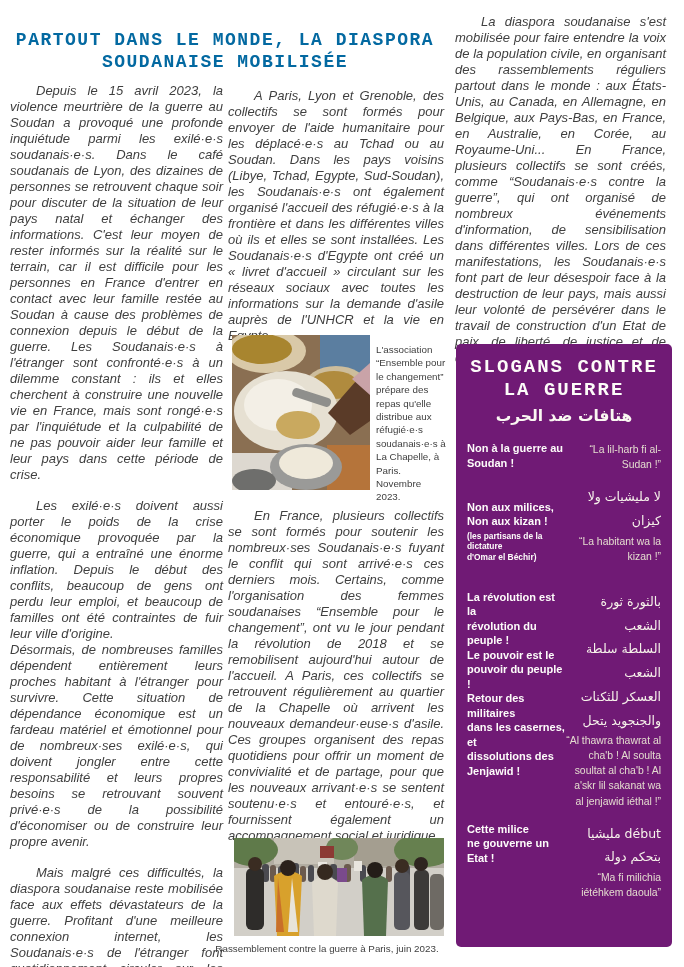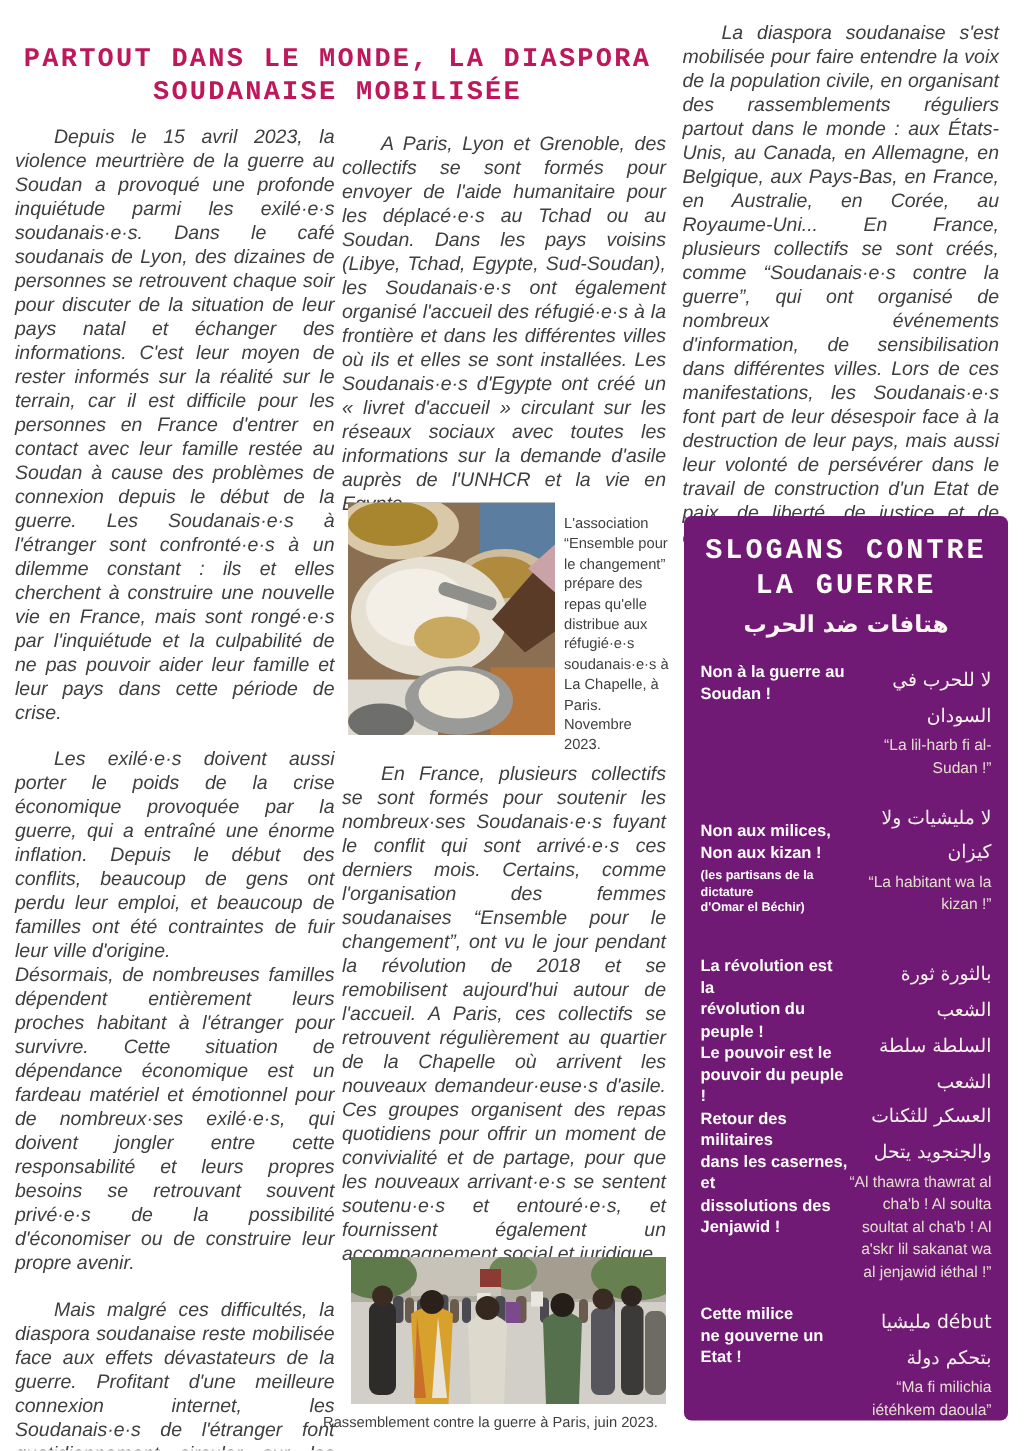--- a/index.html
+++ b/index.html
@@ -3,21 +3,21 @@
 <meta charset="utf-8">
 <style>
   html,body{margin:0;padding:0;background:#ffffff;}
   .page{
     position:relative;width:684px;height:967px;background:#ffffff;
     font-family:"Liberation Sans",sans-serif;color:#3f3f3f;overflow:hidden;
   }
   .main-title{
     position:absolute;left:6px;top:30px;width:438px;text-align:center;
     font-family:"Liberation Mono",monospace;font-weight:bold;
-    font-size:18px;line-height:1.22;letter-spacing:1.5px;color:#be185d;
+    font-size:18px;line-height:1.22;letter-spacing:1.5px;color:#0369a1;
   }
   .col{position:absolute;text-align:justify;font-size:13px;line-height:16px;font-style:italic;}
   .col p{margin:0;}
   .col p.indent{text-indent:26px;}
   .col p.gap{margin-top:15px;}
   .col1{left:10px;top:83px;width:213px;}
   .col2-p1{left:228px;top:88px;width:216px;}
   .col2-p2{left:228px;top:508px;width:216px;}
   .col3-p{left:455px;top:14px;width:211px;}
 
@@ -167,21 +167,20 @@
     <div class="box-title">
       <div>SLOGANS CONTRE</div>
       <div>LA GUERRE</div>
     </div>
     <div class="box-title-ar">هتافات ضد الحرب</div>
 
     <div class="slogan-item">
       <div class="slogan-fr">Non à la guerre au
 Soudan !</div>
       <div class="slogan-right">
-        <div class="slogan-ar">لا للحرب في السودان</div>
         <div class="slogan-translit">“La lil-harb fi al-Sudan !”</div>
       </div>
     </div>
 
     <div class="slogan-item">
       <div class="slogan-fr">
         <span>Non aux milices,
 Non aux kizan !</span>
         <div class="slogan-note">(les partisans de la dictature
 d'Omar el Béchir)</div>

